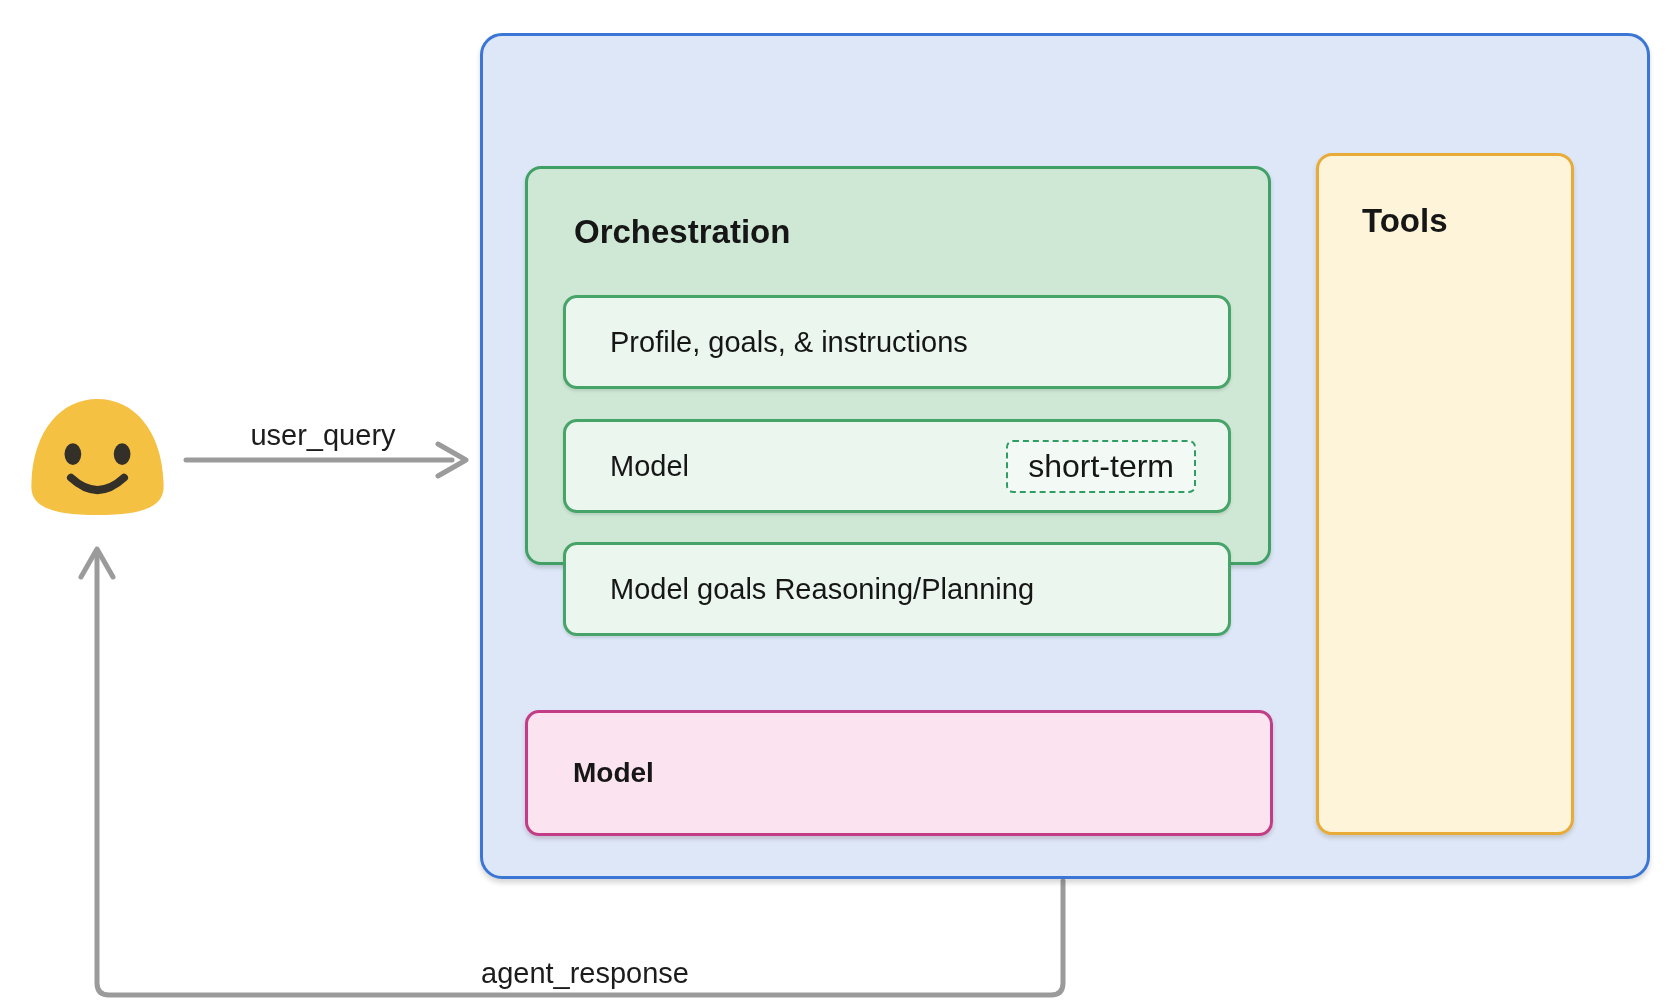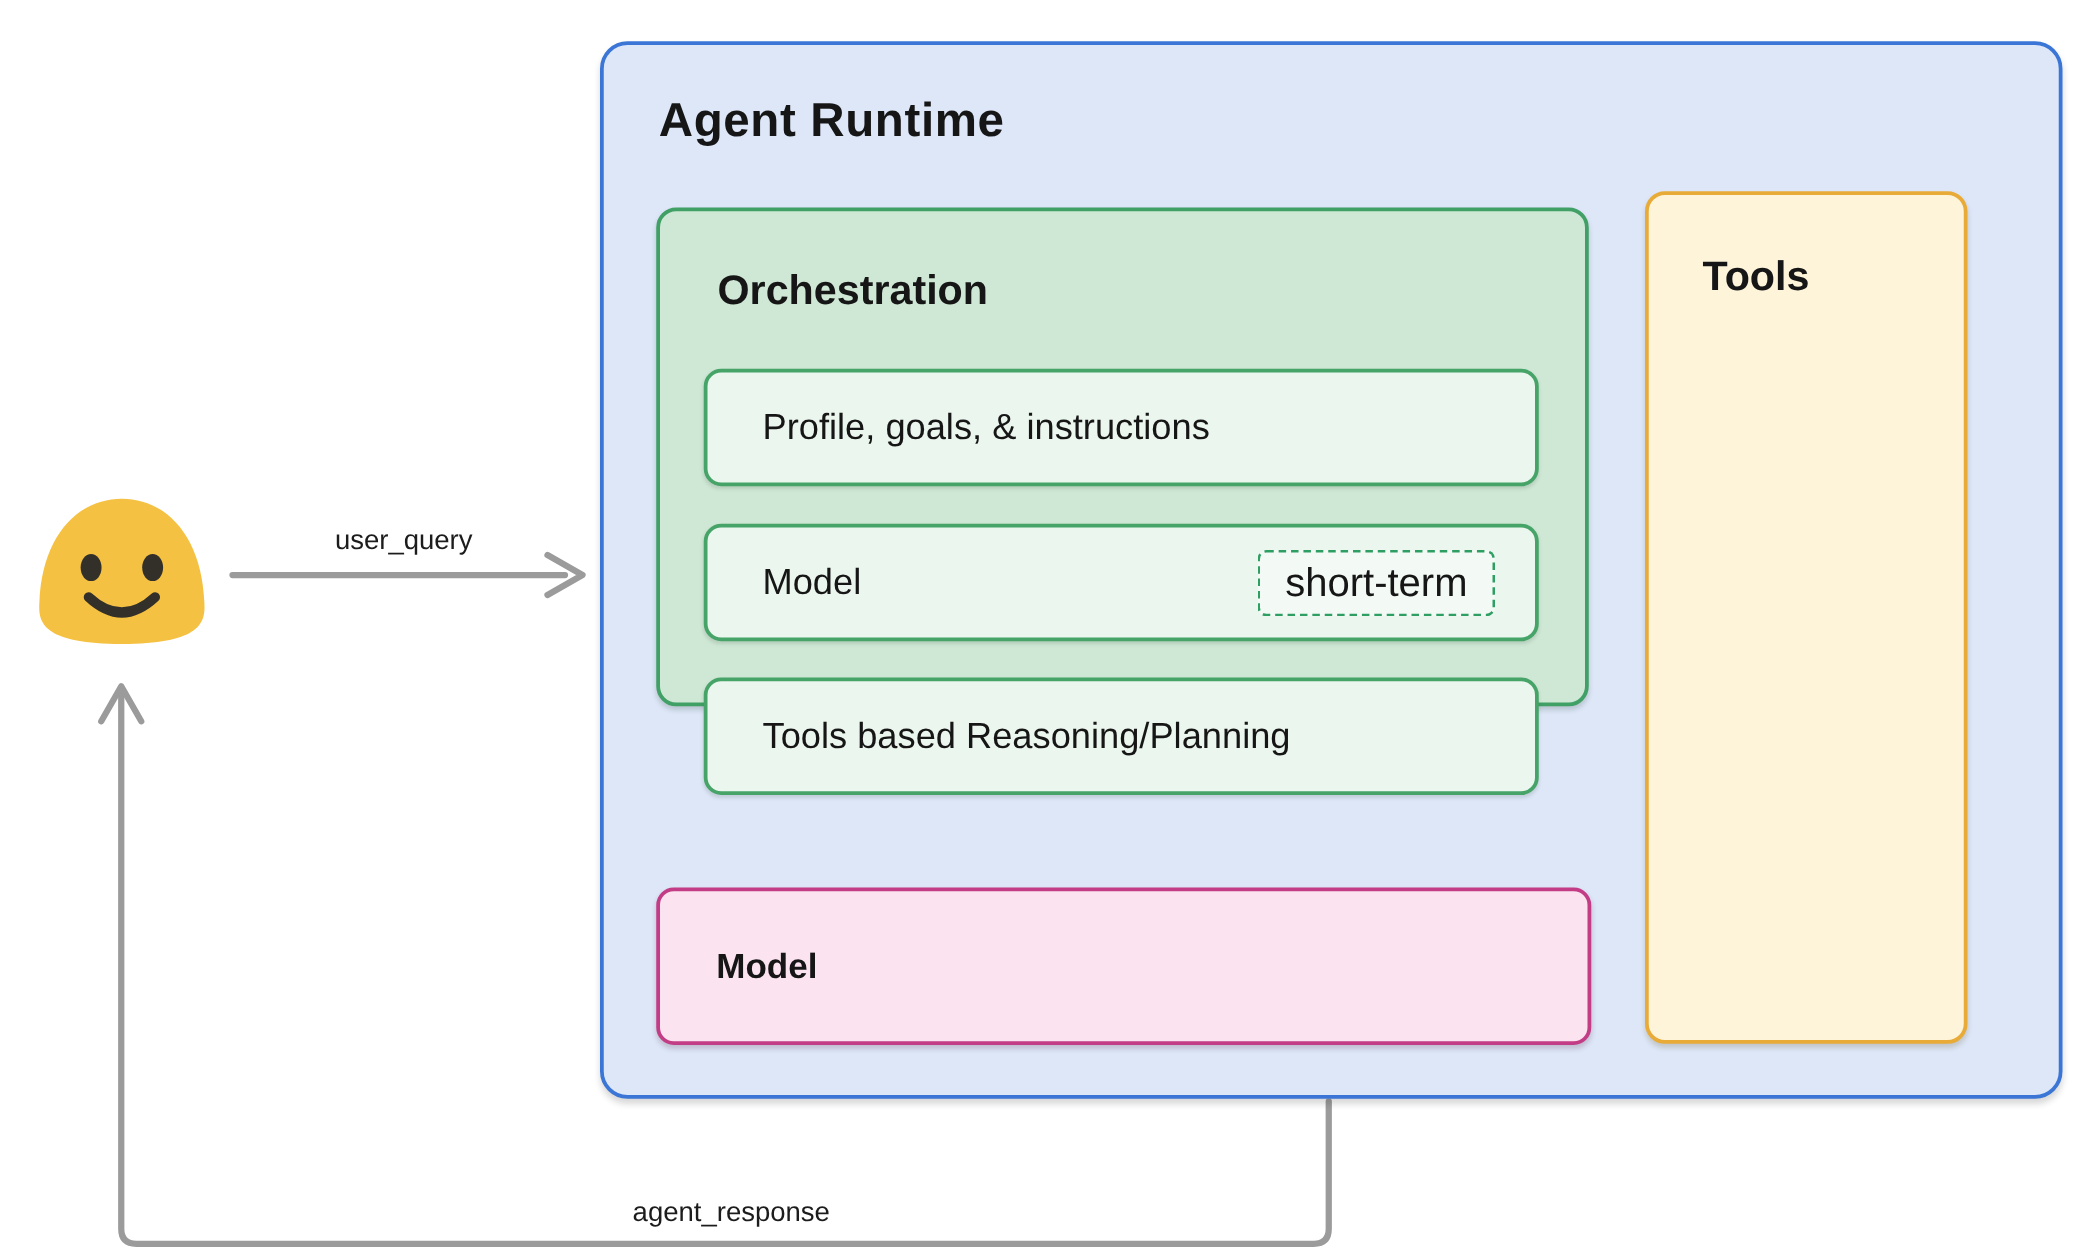--- a/index.html
+++ b/index.html
@@ -3,21 +3,21 @@
 <meta charset="utf-8">
 <style>
   html,body{margin:0;padding:0;background:#ffffff;}
   .stage{
     position:relative;width:1676px;height:1008px;background:#ffffff;overflow:hidden;
     font-family:"Liberation Sans", sans-serif;color:#161616;
   }
   .arrow-layer{position:absolute;left:0;top:0;width:1676px;height:1008px;pointer-events:none;}
 
   
-  .flow-label{position:absolute;font-size:22px;font-weight:500;color:#1c1c1c;text-align:center;}
+  .flow-label{position:absolute;font-size:29px;font-weight:500;color:#1c1c1c;text-align:center;}
   .flow-label.user-query{left:228px;top:419px;width:190px;}
   .flow-label.agent-response{left:460px;top:957px;width:250px;}
 
   
   .emoji{position:absolute;left:22px;top:393px;width:151px;height:130px;}
 
   
   .runtime{
     position:absolute;left:480px;top:33px;width:1170px;height:846px;
     background:#dde7f8;border:3.5px solid #3b76d6;border-radius:22px;box-sizing:border-box;
@@ -85,37 +85,36 @@
       <ellipse cx="51" cy="62" rx="8.5" ry="11" fill="#33302a"></ellipse>
       <ellipse cx="101" cy="62" rx="8.5" ry="11" fill="#33302a"></ellipse>
       <path d="M 49 86 Q 76 111 103 86" fill="none" stroke="#33302a" stroke-width="8" stroke-linecap="round"></path>
     </svg>
   </div>
 
   <div class="flow-label user-query">user_query</div>
   <div class="flow-label agent-response">agent_response</div>
 
   <div class="runtime">
-    <div class="runtime-title">Agent Runtime</div>
 
     <div class="orchestration">
       <div class="orch-title">Orchestration</div>
 
       <div class="pill profile">
         <span>Profile, goals, &amp; instructions</span>
       </div>
 
       <div class="pill memory">
         <span>Model</span>
         <span class="spacer"></span>
         <span class="mem-tag">short-term</span>
       </div>
 
       <div class="pill reasoning">
-        <span>Tools based Reasoning/Planning</span>
+        <span>Model goals Reasoning/Planning</span>
       </div>
     </div>
 
     <div class="model">
       <span>Model</span>
     </div>
 
     <div class="tools">
       <div class="tools-title">Tools</div>
     </div>

